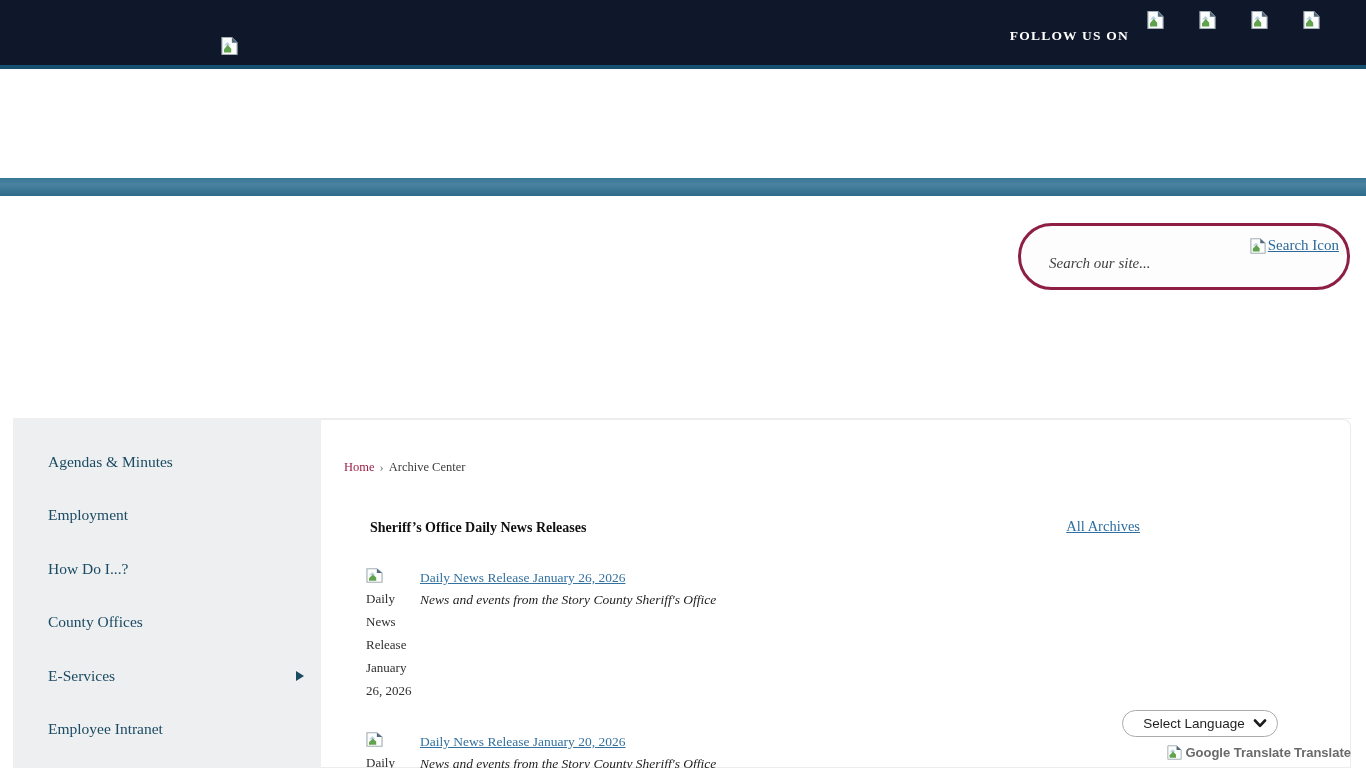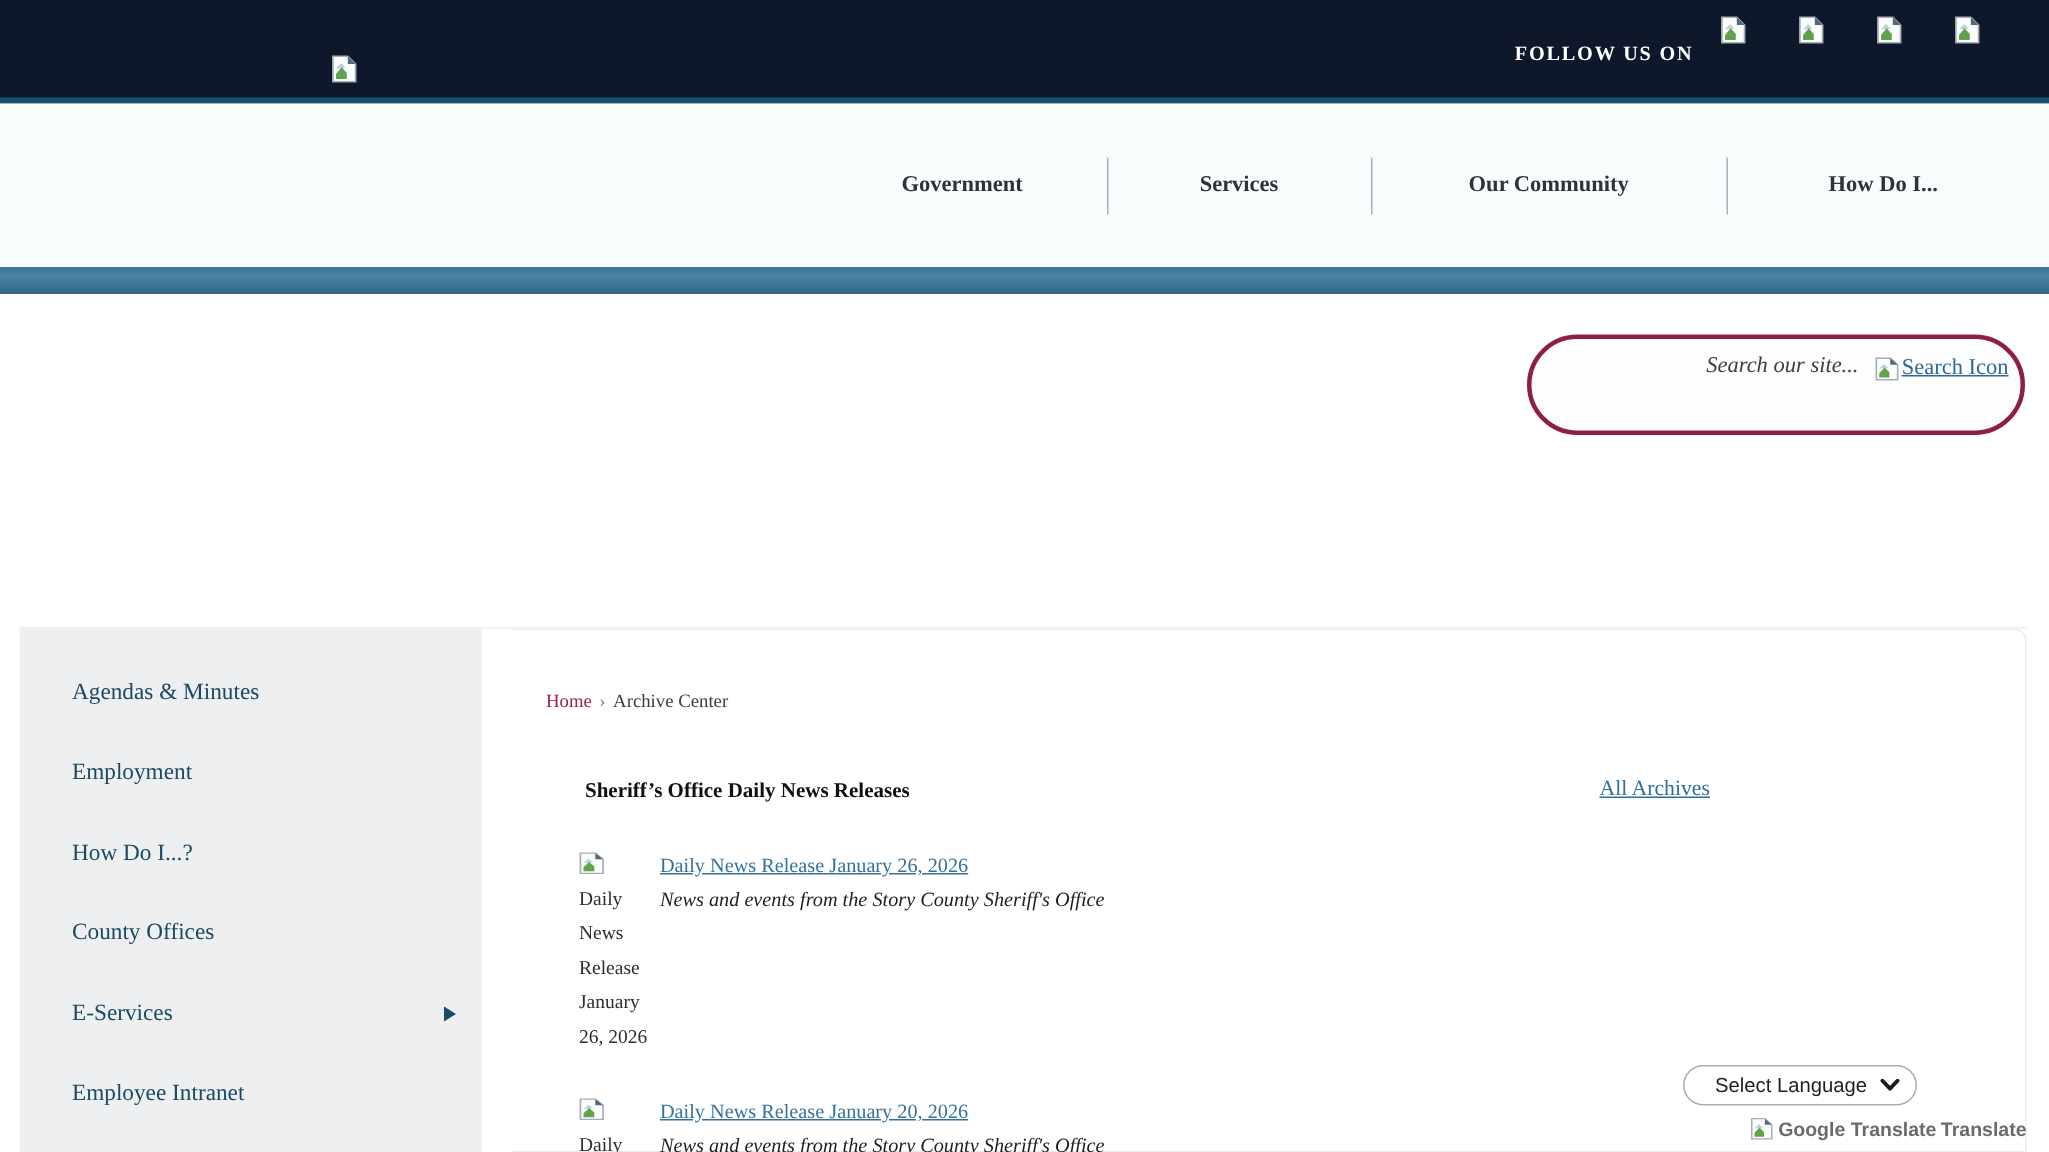--- a/index.html
+++ b/index.html
@@ -29,40 +29,40 @@
             transform:translateY(-50%);width:1px;height:38px;background:#a8b0b5;}
 
   
   .band{position:absolute;top:178px;left:0;right:0;height:18px;
         background:linear-gradient(180deg,#3a7795 0%,#4a82a0 35%,#2e6a8a 100%);}
 
   
   .search-pill{position:absolute;top:223px;left:1018px;width:332px;height:67px;
                box-sizing:border-box;border:3px solid #8e1f43;border-radius:36px;
                background:#fdfdfd;}
-  .search-input{position:absolute;left:26px;top:9px;width:190px;border:none;outline:none;
+  .search-input{position:absolute;left:26px;top:28px;width:190px;border:none;outline:none;
                 background:transparent;font-family:"Liberation Serif",serif;
-                font-style:italic;font-size:15px;color:#3f3f3f;text-align:right;}
+                font-style:italic;font-size:15px;color:#3f3f3f;}
   .search-input::placeholder{color:#3f3f3f;font-style:italic;opacity:1;}
   .search-link{position:absolute;top:11px;right:8px;display:flex;align-items:center;gap:2px;
                font-size:15px;color:#2d6a9b;text-decoration:underline;cursor:pointer;padding-left:16px;}
 
   
   .content-wrap{position:absolute;top:418px;left:13px;right:15px;bottom:0;display:flex;
                 border-top:1px solid #ededed;}
   .sidebar{width:308px;background:#edeff0;padding-top:16px;box-sizing:border-box;}
   .side-item{height:53.5px;display:flex;align-items:center;padding-left:35px;
              position:relative;font-size:15.5px;color:#1b4a63;cursor:pointer;}
   .side-arrow{position:absolute;right:17px;top:50%;transform:translateY(-50%);
               width:0;height:0;border-left:8px solid #1b4a63;
               border-top:5px solid transparent;border-bottom:5px solid transparent;}
 
   .content{flex:1;background:#ffffff;border:1px solid #ececec;border-left:none;
            border-top-right-radius:8px;position:relative;box-sizing:border-box;
-           padding:40px 0 0 23px;margin-left:20px;}
+           padding:40px 0 0 23px;}
 
   .breadcrumb{font-size:12.5px;color:#4a4a4a;}
   .bc-home{color:#9b2045;cursor:pointer;}
   .bc-sep{color:#777;margin:0 5px;}
   .bc-current{color:#3d3d3d;}
 
   .content-head{margin:43px 0 0 26px;position:relative;}
   .archive-title{font-size:14px;font-weight:bold;color:#101010;}
   .all-archives{position:absolute;right:210px;top:0;font-size:14.5px;color:#2d6da0;
                 text-decoration:underline;cursor:pointer;}
@@ -119,28 +119,20 @@
         <svg class="bi" width="17" height="20" viewBox="0 0 18 20">
             <use href="#bi-sym"></use>
           </svg>
         <svg class="bi" width="17" height="20" viewBox="0 0 18 20">
             <use href="#bi-sym"></use>
           </svg>
       </span>
     </div>
   </div>
 
-  <div class="header">
-    <div class="nav">
-      <div class="nav-item">Government</div>
-      <div class="nav-item">Services</div>
-      <div class="nav-item">Our Community</div>
-      <div class="nav-item">How Do I...</div>
-    </div>
-  </div>
 
   <div class="band"></div>
 
   <div class="search-pill">
     <input class="search-input" type="text" placeholder="Search our site..." style="">
     <a class="search-link">
       <svg class="bi" width="16" height="16" viewBox="0 0 18 20" preserveAspectRatio="none">
           <use href="#bi-sym"></use>
         </svg>
       <span>Search Icon</span>

